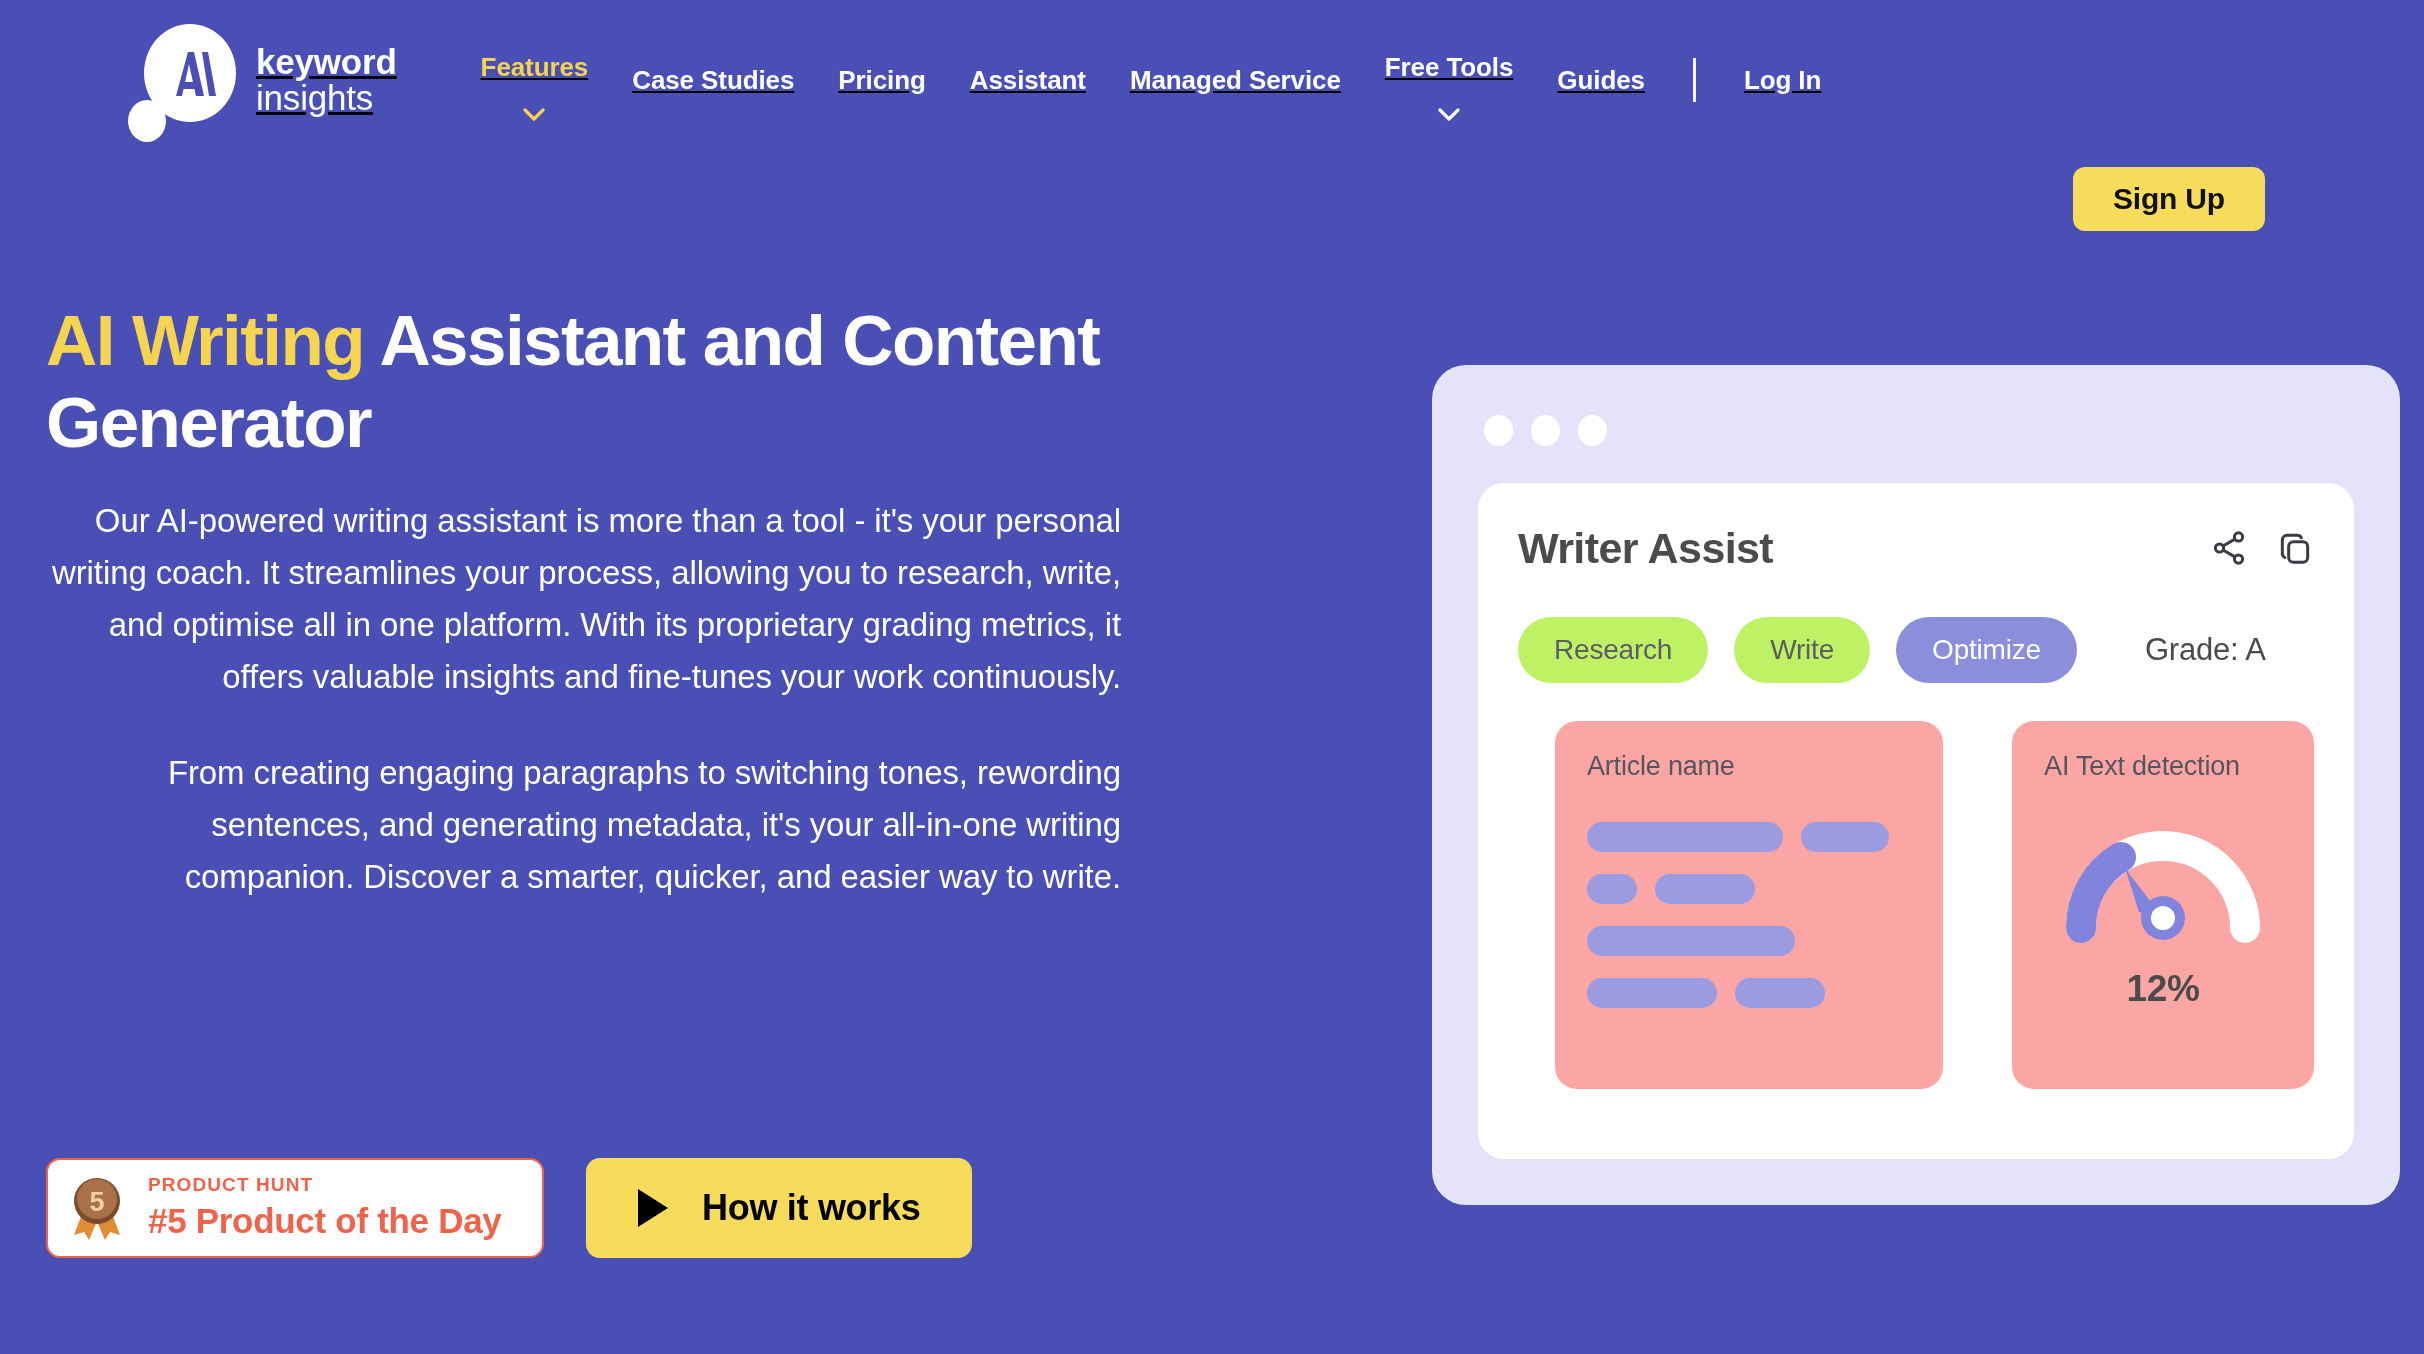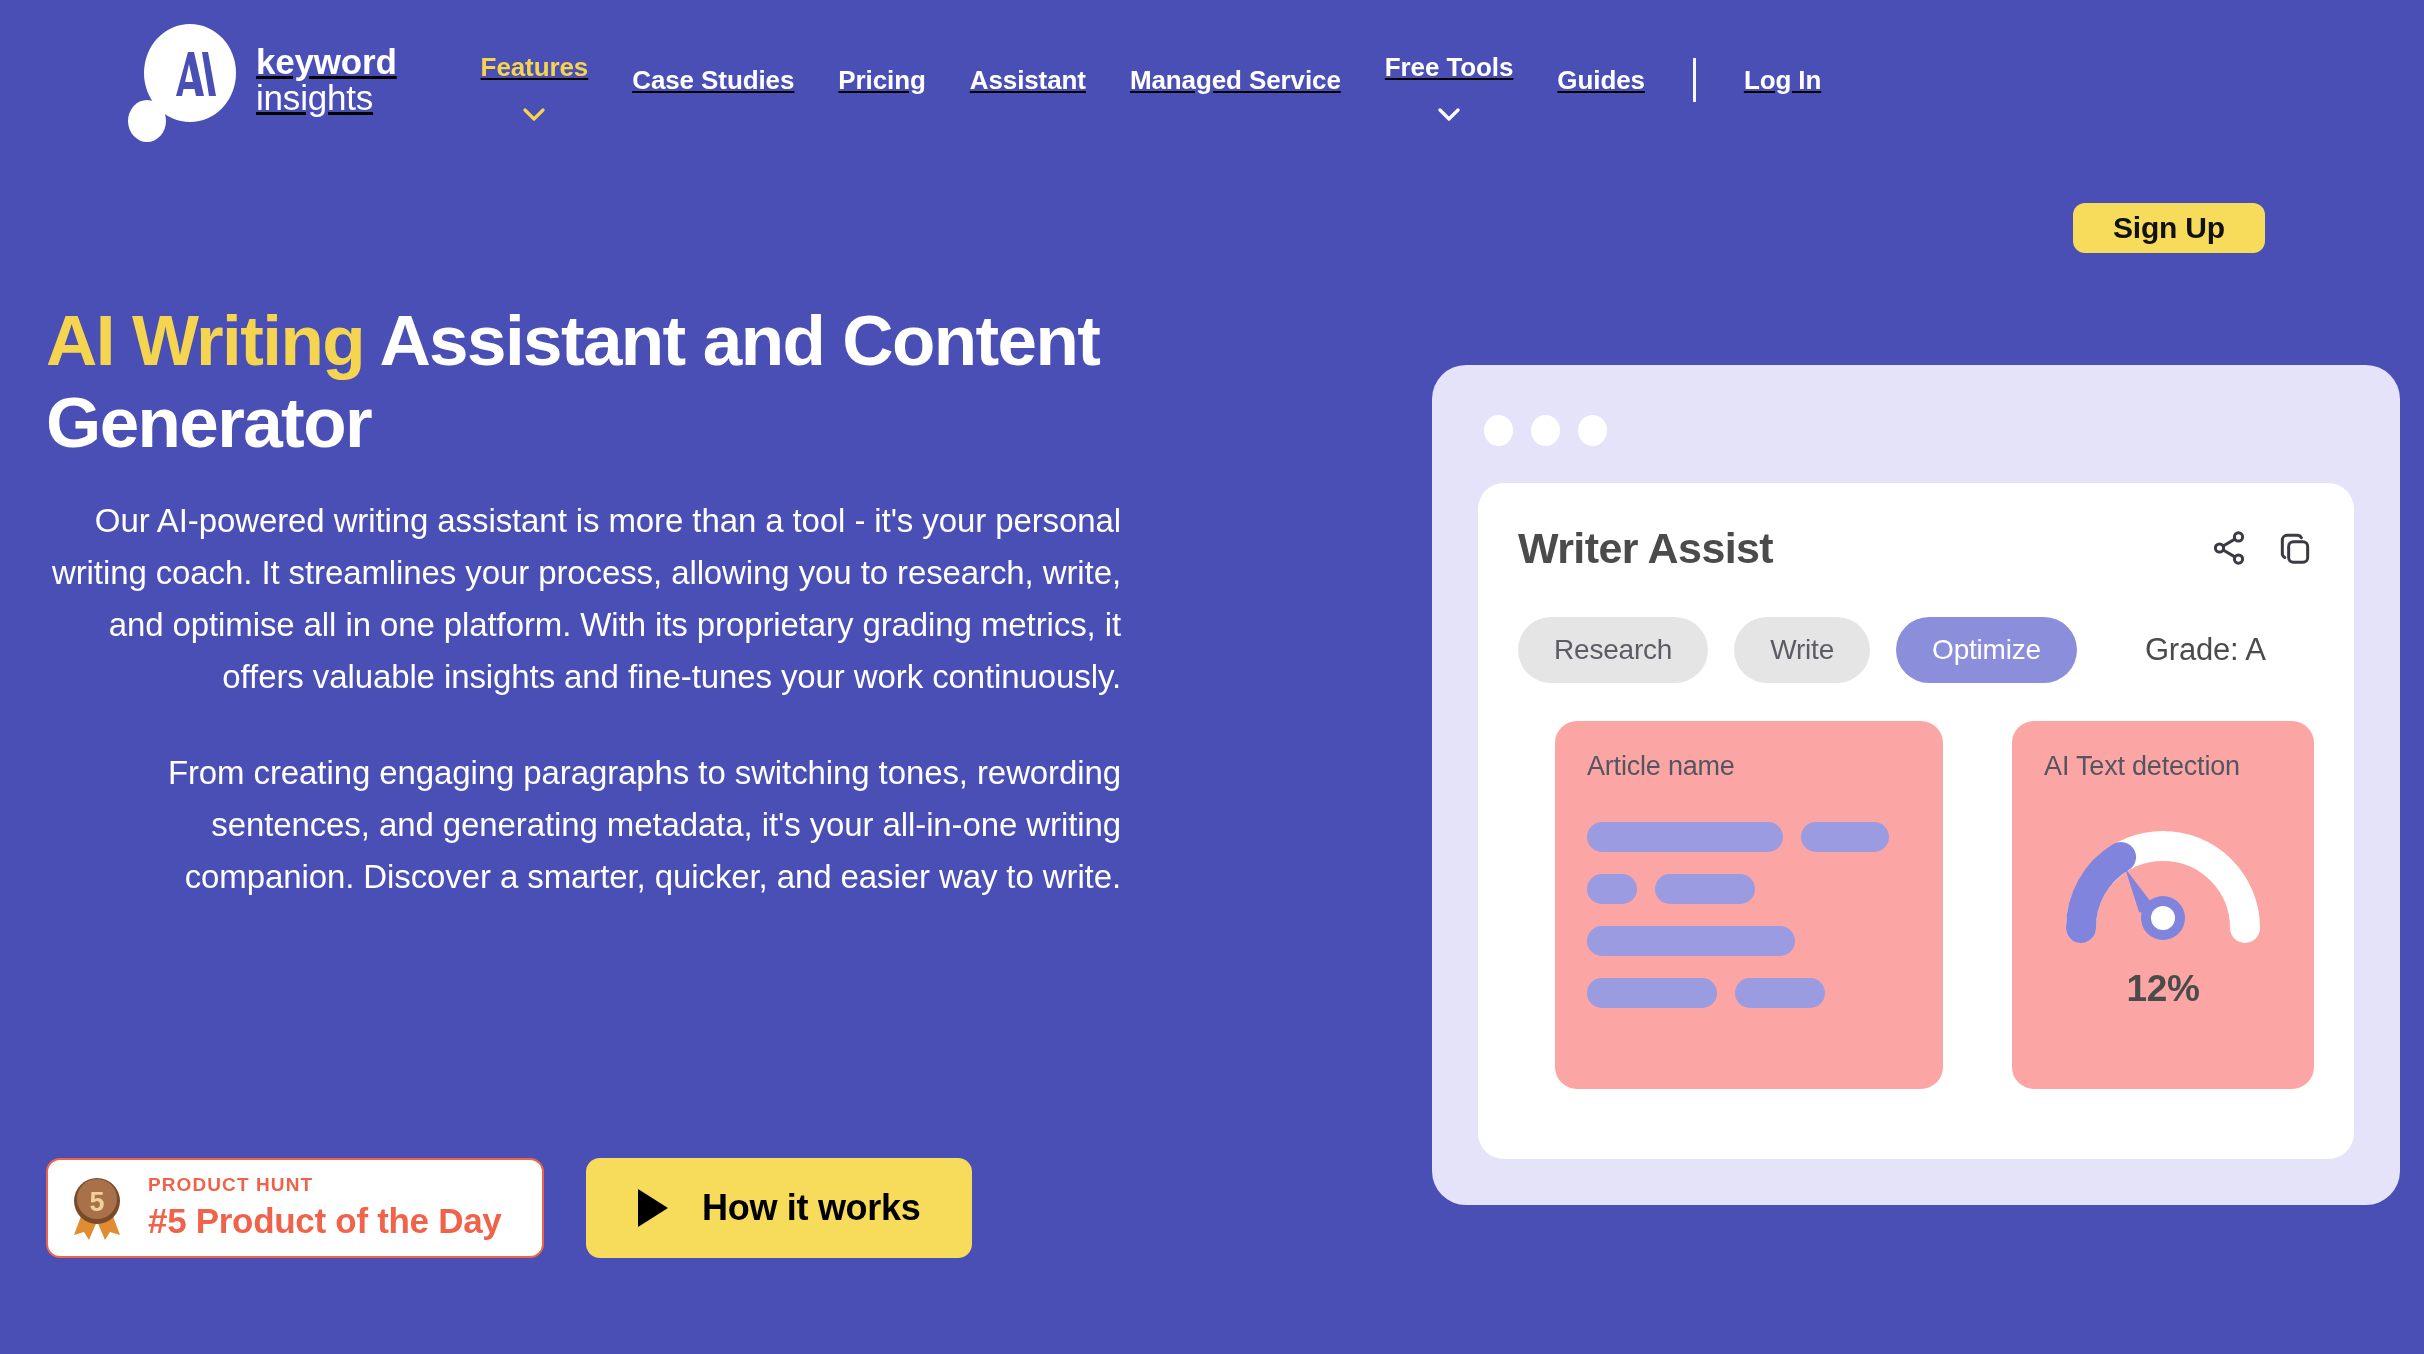--- a/index.html
+++ b/index.html
@@ -111,31 +111,30 @@
     margin: 0 26px;
     opacity: 0.95;
   }
 
   
   .signup-btn {
     position: absolute;
     left: 2073px;
     top: 167px;
     width: 192px;
-    height: 50px;
+    height: 64px;
     background: #F7DC5C;
     color: #111111;
     border: none;
     border-radius: 12px;
     font-family: "Liberation Sans", sans-serif;
     font-size: 30px;
     font-weight: 700;
     cursor: pointer;
     letter-spacing: -0.2px;
-    margin-top: 36px;
   }
 
   
   .hero-left {
     position: absolute;
     left: 46px;
     top: 300px;
     width: 1120px;
   }
 
@@ -276,21 +275,21 @@
 
   .pills {
     display: flex;
     align-items: center;
     gap: 26px;
     margin-top: 38px;
   }
   .pill {
     height: 66px;
     border-radius: 33px;
-    background: #e5e5e5;
+    background: #bef264;
     color: #5C5C66;
     display: flex;
     align-items: center;
     justify-content: center;
     font-size: 28px;
     font-weight: 400;
     padding: 0 36px;
     cursor: pointer;
     letter-spacing: -0.2px;
   }

